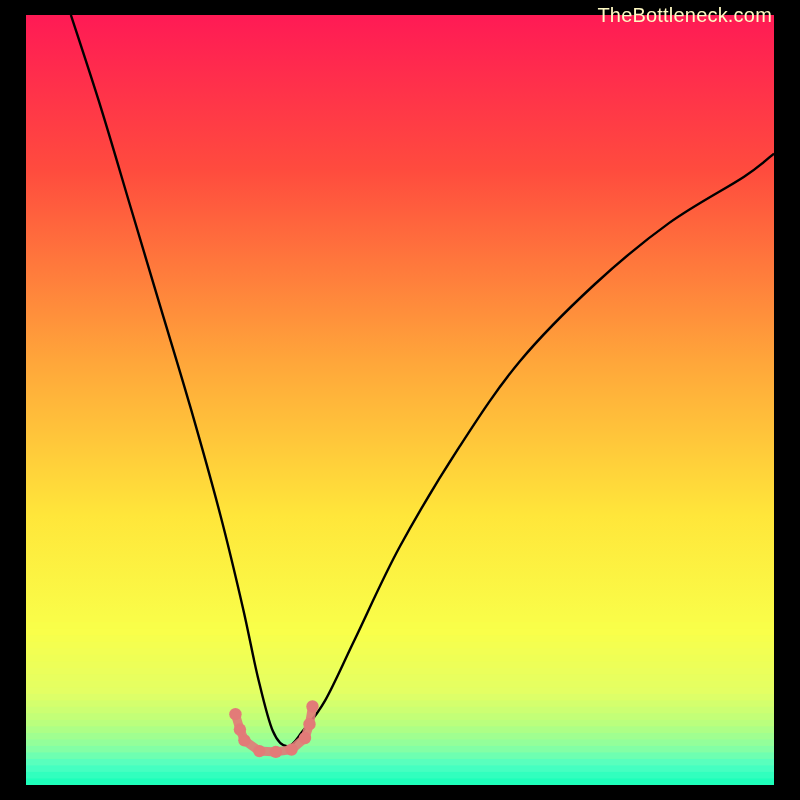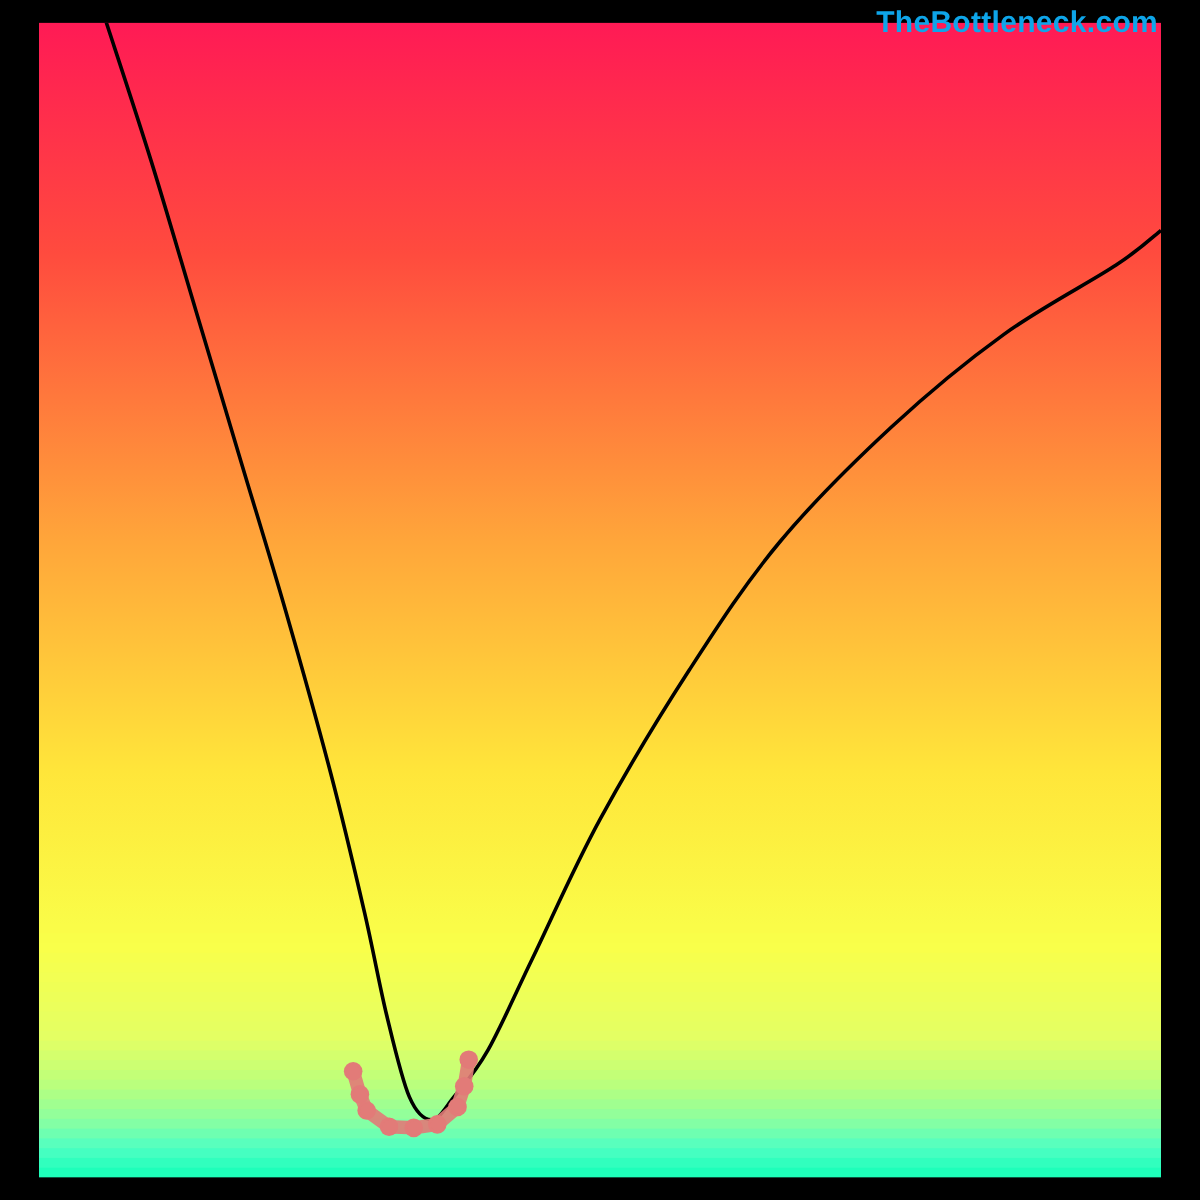--- a/index.html
+++ b/index.html
@@ -17,24 +17,24 @@
     left: 26px;
     width: 748px;
     height: 770px;
     overflow: hidden;
   }
   .watermark {
     position: absolute;
     top: 4px;
     right: 28px;
     font-size: 20px;
-    color: #0ea5e9;
+    color: #fef9c3;
     letter-spacing: 0.2px;
     z-index: 10;
-    font-weight: 700;
+    font-weight: 400;
   }
   svg {
     display: block;
   }
 </style>
 </head>
 <body>
 
 <div class="watermark">TheBottleneck.com</div>
 

